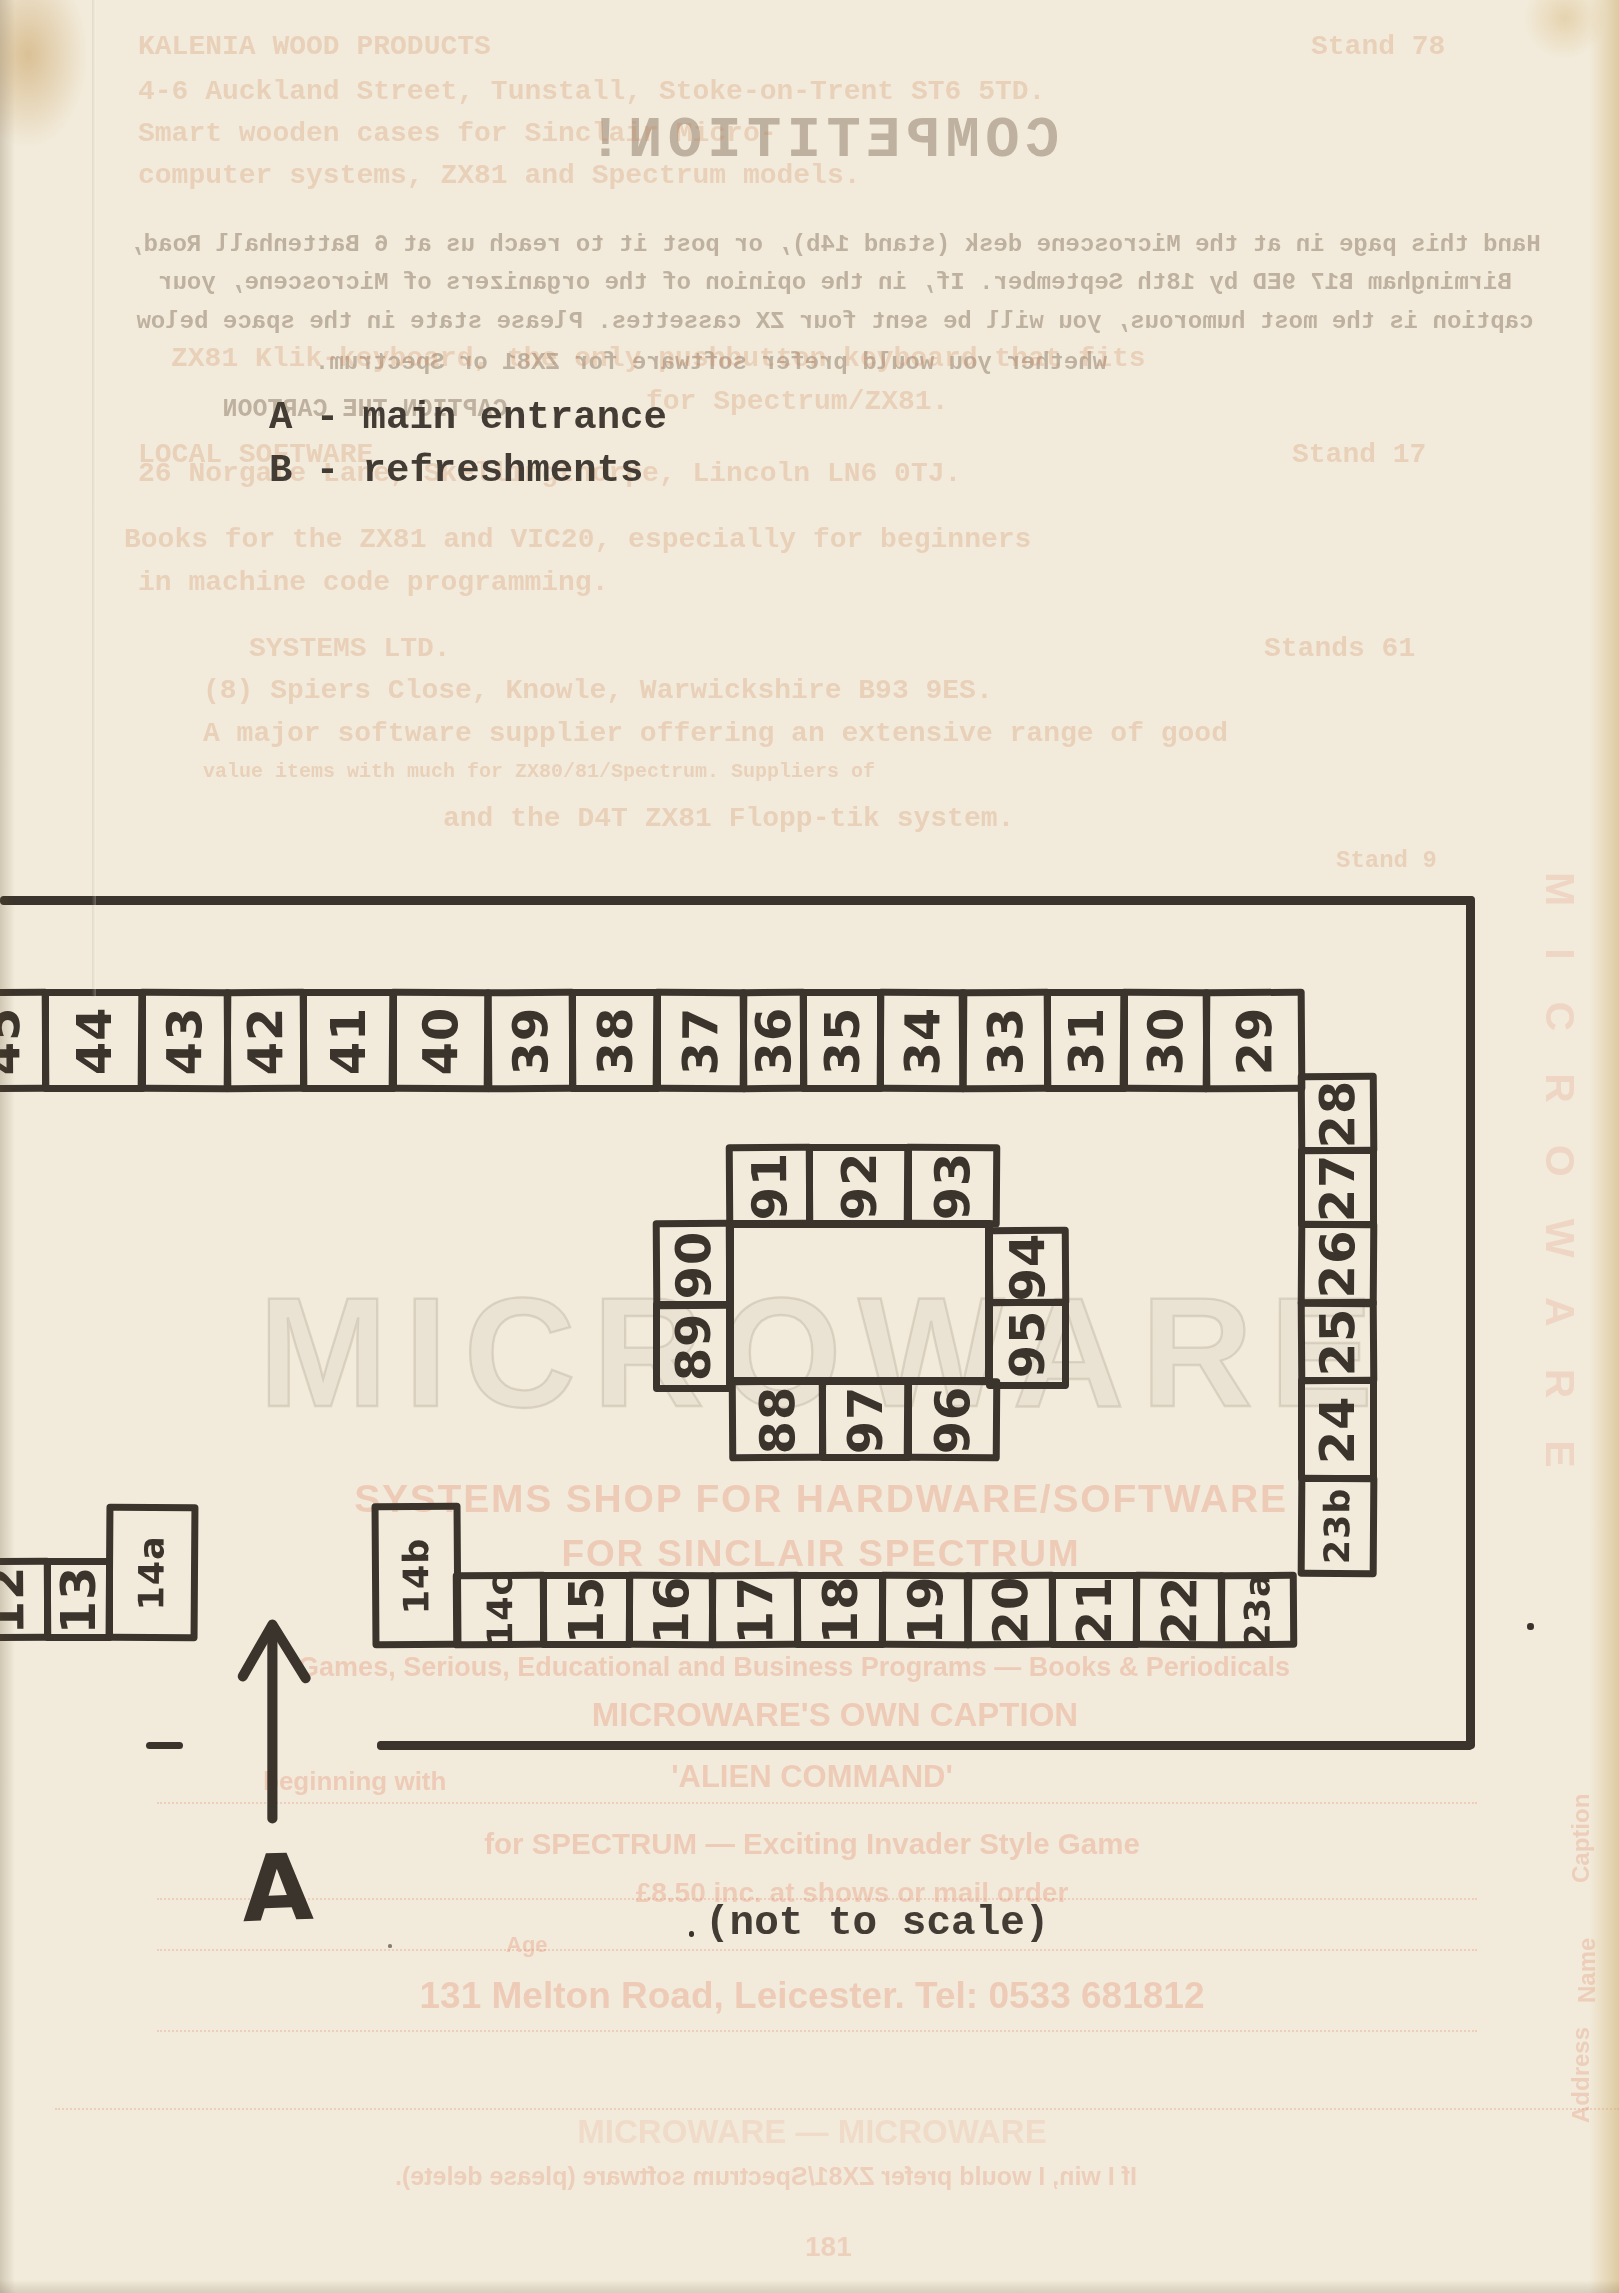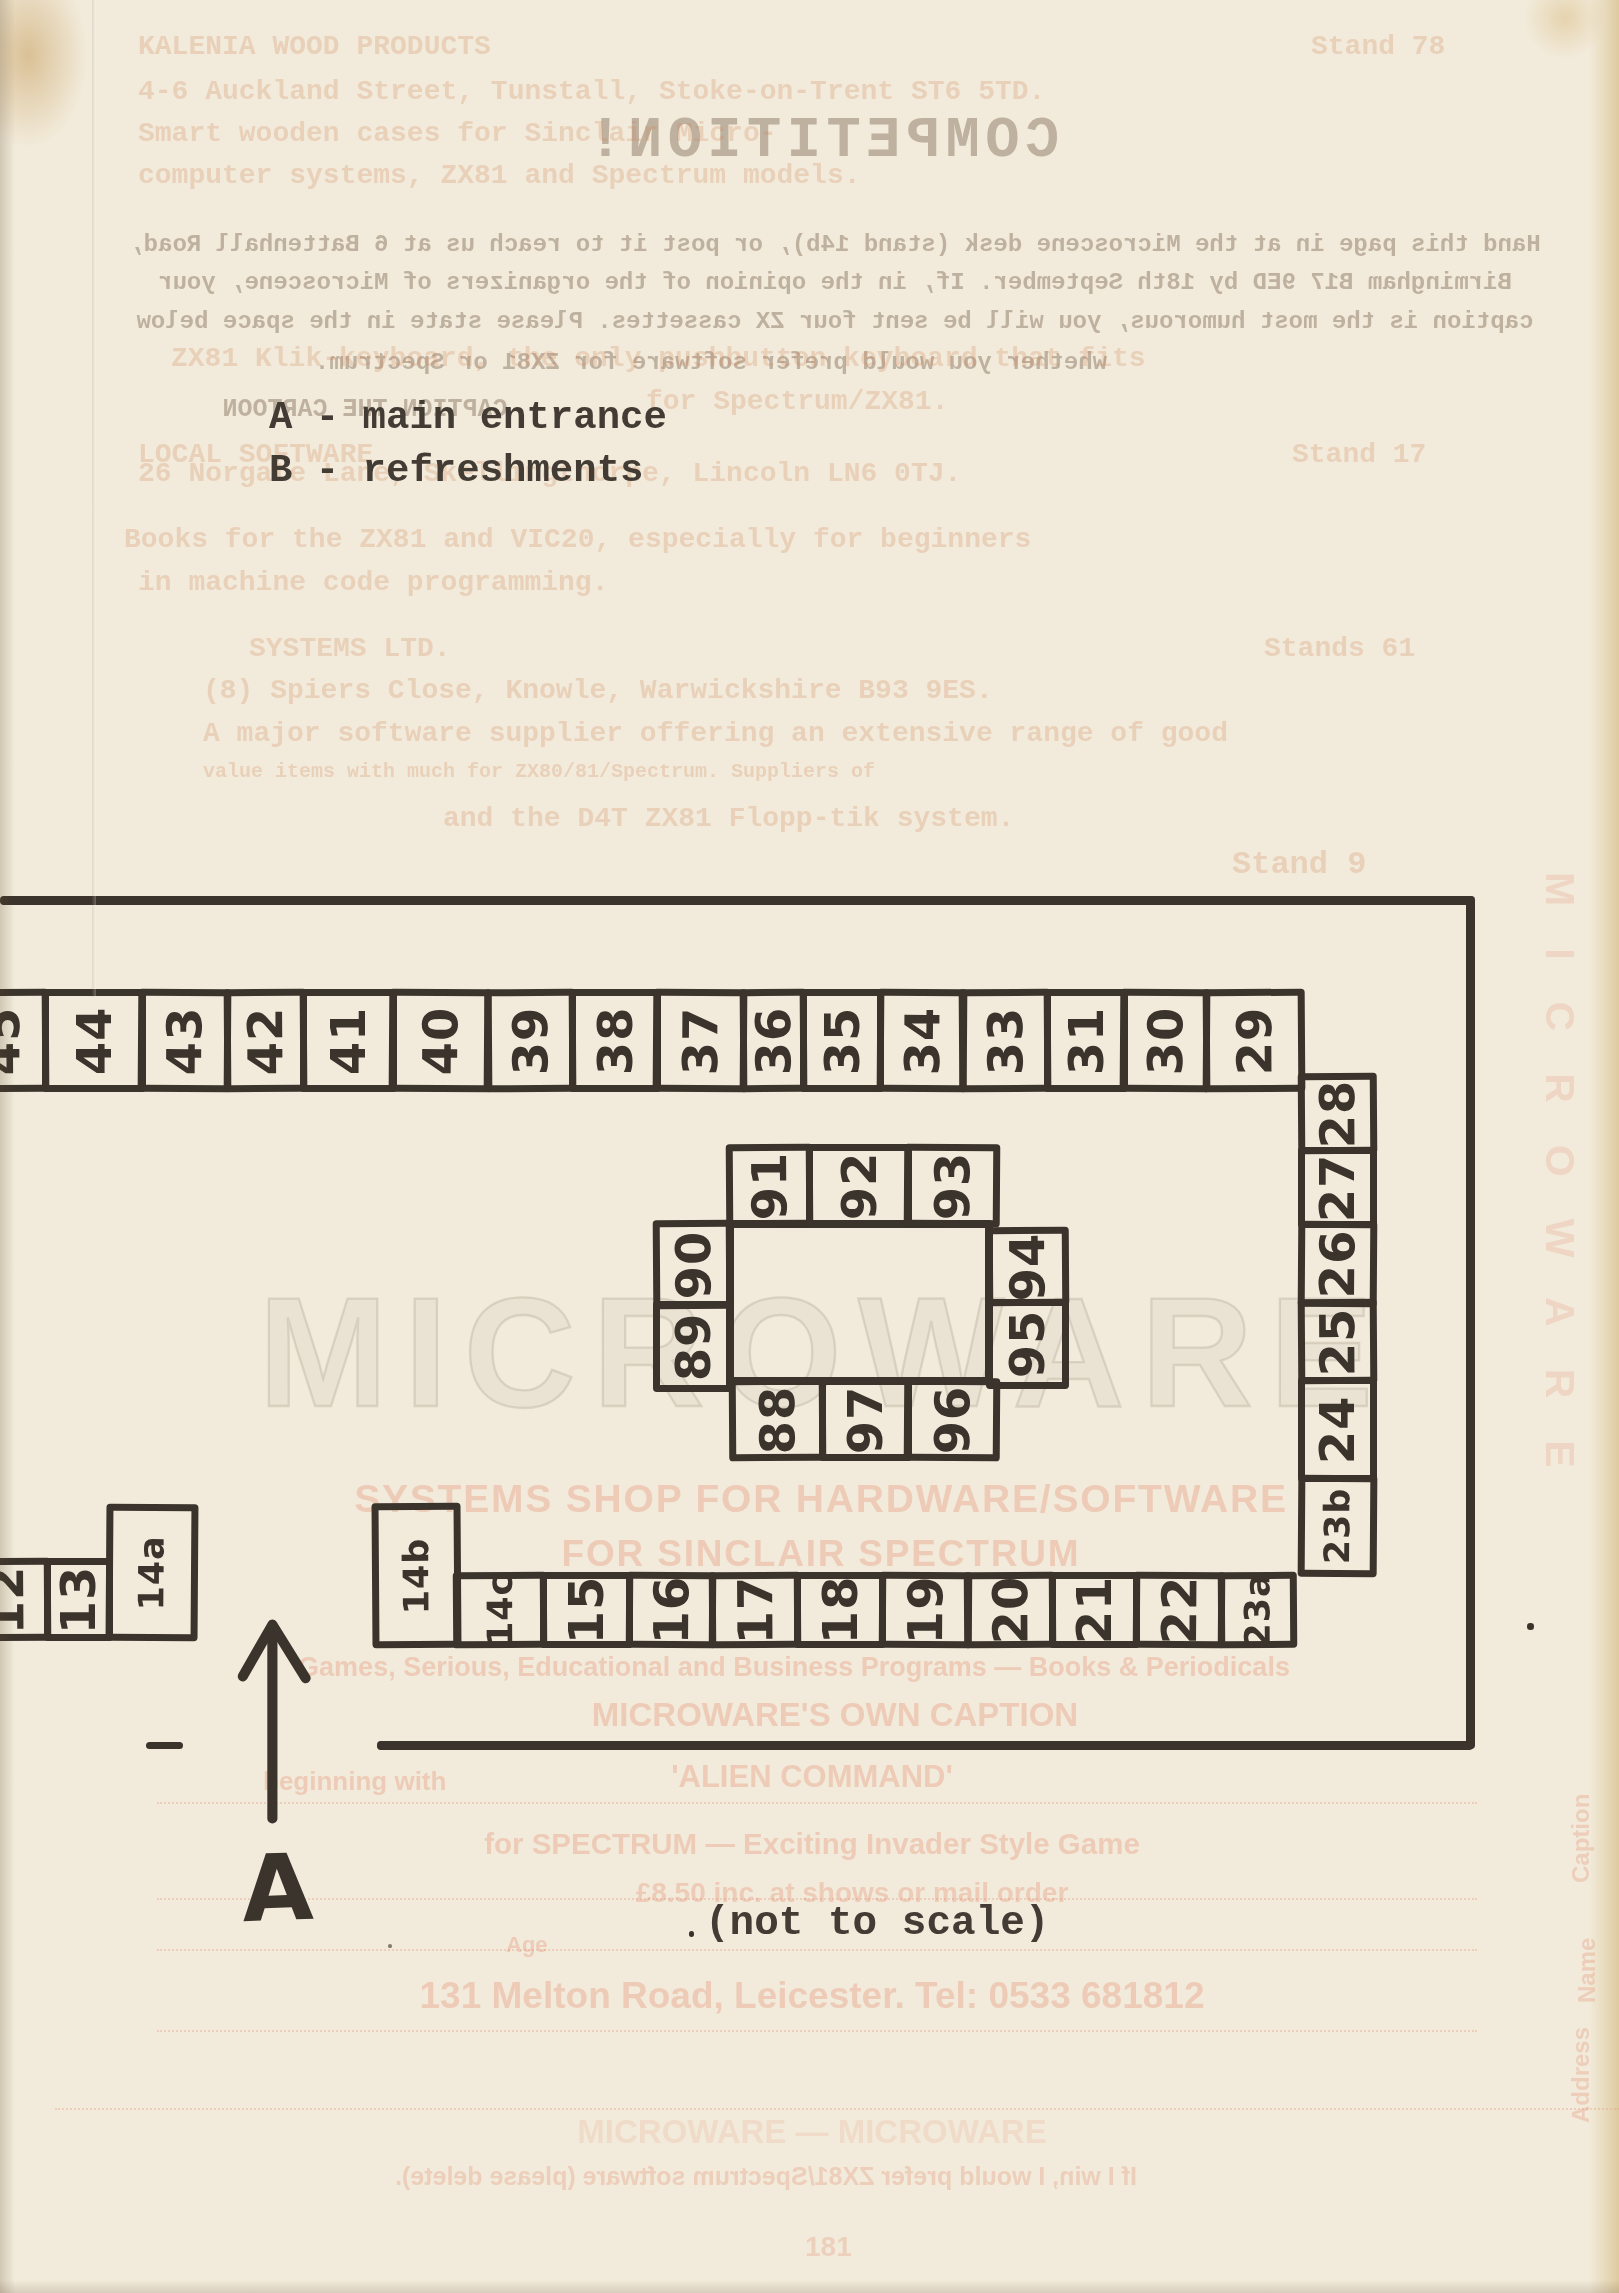--- a/index.html
+++ b/index.html
@@ -59,21 +59,21 @@
       <div class="g g-orange" style="left: 1292px; top: 441px; font-size: 28px;">Stand 17</div>
       <div class="g g-orange" style="left: 138px; top: 460px; font-size: 28px;">26 Norgate Lane, Skellingthorpe, Lincoln LN6 0TJ.</div>
       <div class="g g-orange" style="left: 124px; top: 526px; font-size: 28px;">Books for the ZX81 and VIC20, especially for beginners</div>
       <div class="g g-orange" style="left: 138px; top: 569px; font-size: 28px;">in machine code programming.</div>
       <div class="g g-orange" style="left: 249px; top: 635px; font-size: 28px;">SYSTEMS LTD.</div>
       <div class="g g-orange" style="left: 1264px; top: 635px; font-size: 28px;">Stands 61</div>
       <div class="g g-orange" style="left: 203px; top: 677px; font-size: 28px;">(8) Spiers Close, Knowle, Warwickshire B93 9ES.</div>
       <div class="g g-orange" style="left: 203px; top: 720px; font-size: 28px;">A major software supplier offering an extensive range of good</div>
       <div class="g g-orange" style="left: 203px; top: 762px; font-size: 20px;">value items with much for ZX80/81/Spectrum. Suppliers of</div>
       <div class="g g-orange" style="left: 443px; top: 805px; font-size: 28px;">and the D4T ZX81 Flopp-tik system.</div>
-      <div class="g g-orange" style="left: 1232px; top: 849px; font-size: 32px;">Stand 9</div>
+      <div class="g g-orange" style="left: 1336px; top: 849px; font-size: 24px;">Stand 9</div>
       <div class="g g-outline ctr" style="left: 824px; top: 1275px; font-size: 155px; letter-spacing: 16.6px;">MICROWARE</div>
       <div class="g g-pink ctr" style="left: 821px; top: 1479px; font-size: 39px; letter-spacing: 1.8px;">SYSTEMS SHOP FOR HARDWARE/SOFTWARE</div>
       <div class="g g-pink ctr" style="left: 821px; top: 1535px; font-size: 37px; letter-spacing: 1.8px;">FOR SINCLAIR SPECTRUM</div>
       <div class="g g-pink ctr" style="left: 794px; top: 1654px; font-size: 27px;">Games, Serious, Educational and Business Programs — Books &amp; Periodicals</div>
       <div class="g g-pink ctr" style="left: 835px; top: 1698px; font-size: 33px;">MICROWARE'S OWN CAPTION</div>
       <div class="g g-pink" style="left: 263px; top: 1768px; font-size: 26px;">beginning with</div>
       <div class="g g-pink ctr" style="left: 812px; top: 1761px; font-size: 31px;">'ALIEN COMMAND'</div>
       <div class="g g-pink ctr" style="left: 812px; top: 1829px; font-size: 29.5px;">for SPECTRUM — Exciting Invader Style Game</div>
       <div class="g g-pink ctr" style="left: 812px; top: 1879px; font-size: 28px; margin-left: 40px;">£8.50 inc. at shows or mail order</div>
       <div class="g g-pink" style="left: 506px; top: 1934px; font-size: 22px;">Age</div>

